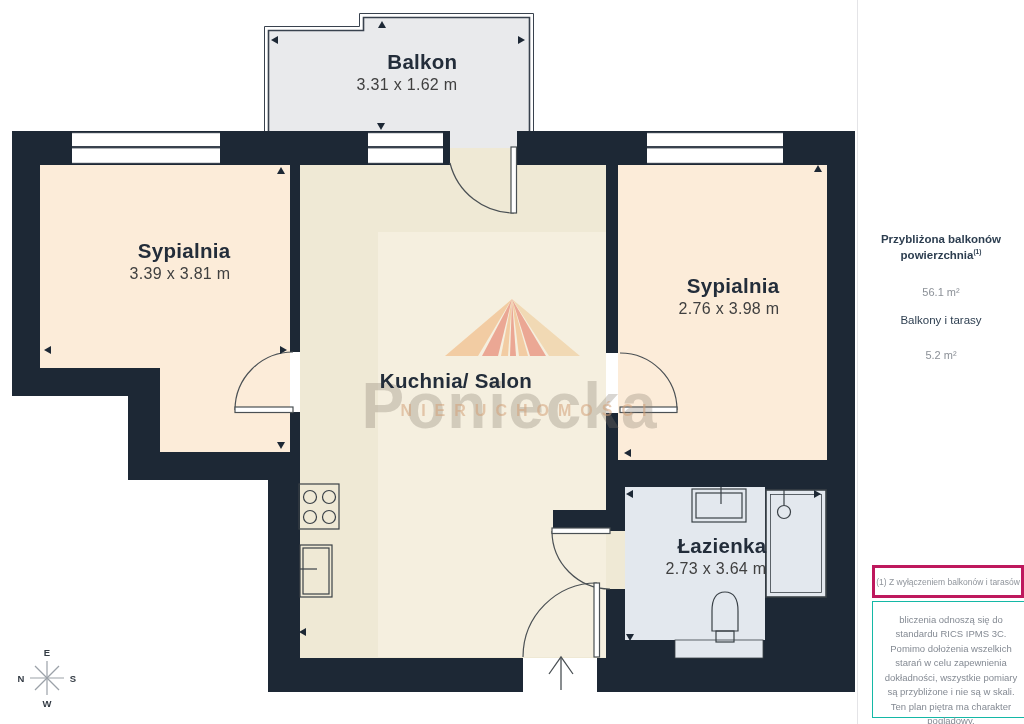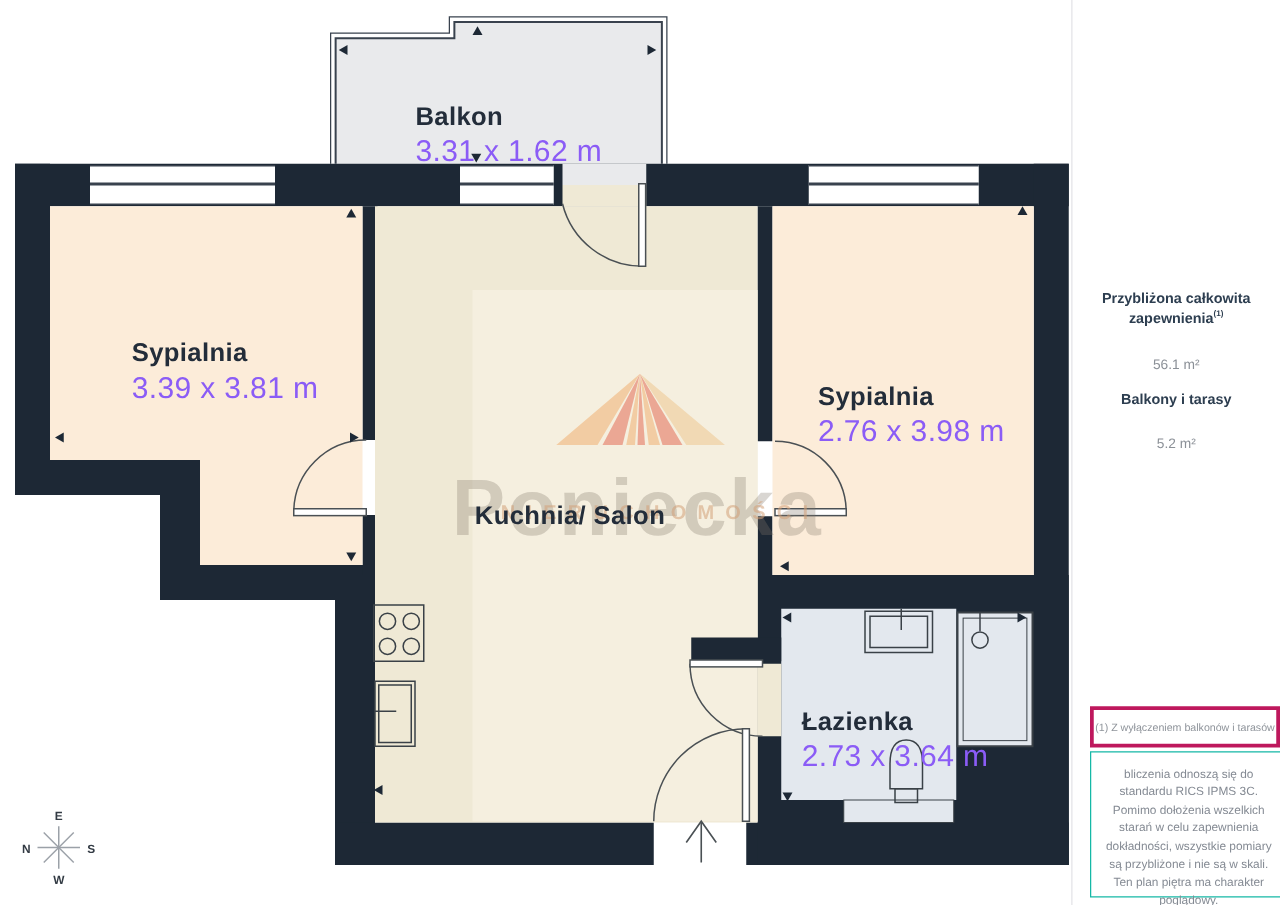--- a/index.html
+++ b/index.html
@@ -1,36 +1,36 @@
 <!DOCTYPE html>
 <html><head>
 <meta charset="utf-8">
 <style>
   * { margin:0; padding:0; box-sizing:border-box; }
   html,body { width:1024px; height:724px; background:#ffffff;
     font-family:"Liberation Sans", sans-serif; position:relative; overflow:hidden; }
   #stage { position:absolute; left:0; top:0; width:1024px; height:724px; }
   #plan-svg { position:absolute; left:0; top:0; }
 
-  .room-label { position:absolute; transform:translate(-50%,0); text-align:left; white-space:nowrap;margin-top:32px; }
+  .room-label { position:absolute; transform:translate(-50%,0); text-align:right; white-space:nowrap; }
   .room-name { font-size:20.5px; font-weight:bold; color:#232d3a; letter-spacing:.3px; }
-  .room-dims { font-size:24px; color:#8b5cf6; margin-top:2px; letter-spacing:.3px; }
+  .room-dims { font-size:16px; color:#404040; margin-top:2px; letter-spacing:.3px; }
 
   .wm-brand { position:absolute; left:510px; top:348px; transform:translate(-50%,0);
     font-size:64px; font-weight:bold; color:rgba(130,120,105,0.30); letter-spacing:2px;margin-top:21px; }
   .wm-sub { position:absolute; left:512px; top:402px; transform:translate(-50%,0);
     font-size:16px; color:rgba(210,160,120,0.55); letter-spacing:9px; font-weight:bold;padding-left:32px; }
 
   .sidebar { position:absolute; left:857px; top:0; width:167px; height:724px;
     background:#ffffff; border-left:1px solid #e4e4e7; }
   .area-block { position:absolute; top:231px; left:0; width:100%; text-align:center; }
   .sb-title { font-size:11.5px; font-weight:bold; color:#2d3e50; line-height:1.4; padding:0 14px; }
   .sb-sup { font-size:6.5px; vertical-align:super; }
   .sb-value { font-size:11px; color:#8b9097; margin-top:23px; }
-  .sb-title2 { margin-top:16px; font-size:11.5px; font-weight:bold; color:#2d3e50; }
+  .sb-title2 { margin-top:16px; font-size:11.5px; font-weight:normal; color:#2d3e50; }
   .footnote-box { position:absolute; left:14px; top:565px; width:152px; height:33px;
     border:3px solid #be185d; display:flex; align-items:center; justify-content:center; }
   .footnote-text { font-size:8.5px; color:#8f949b; }
   .disclaimer-box { position:absolute; left:14px; top:601px; width:173px; height:117px;
     border:1px solid #14b8a6; padding:11px 24px 8px 9px; text-align:center; }
   .disclaimer-text { font-size:9.5px; color:#848a93; line-height:1.52; }
 </style>
 </head>
 <body>
 
@@ -212,21 +212,21 @@
   <div class="room-name">Kuchnia/ Salon</div>
 </div>
 <div class="room-label" style="left:716px; top:534px;">
   <div class="room-name">Łazienka</div>
   <div class="room-dims">2.73 x 3.64 m</div>
 </div>
 
 <div class="sidebar">
   <div class="area-block">
     <div class="sb-title">
-      <span>Przybliżona całkowita zapewnienia</span><span class="sb-sup">(1)</span>
+      <span>Przybliżona balkonów powierzchnia</span><span class="sb-sup">(1)</span>
     </div>
     <div class="sb-value">56.1 m²</div>
     <div class="sb-title2">Balkony i tarasy</div>
     <div class="sb-value">5.2 m²</div>
   </div>
 
   <div class="footnote-box">
     <div class="footnote-text">(1) Z wyłączeniem balkonów i tarasów</div>
   </div>
 

